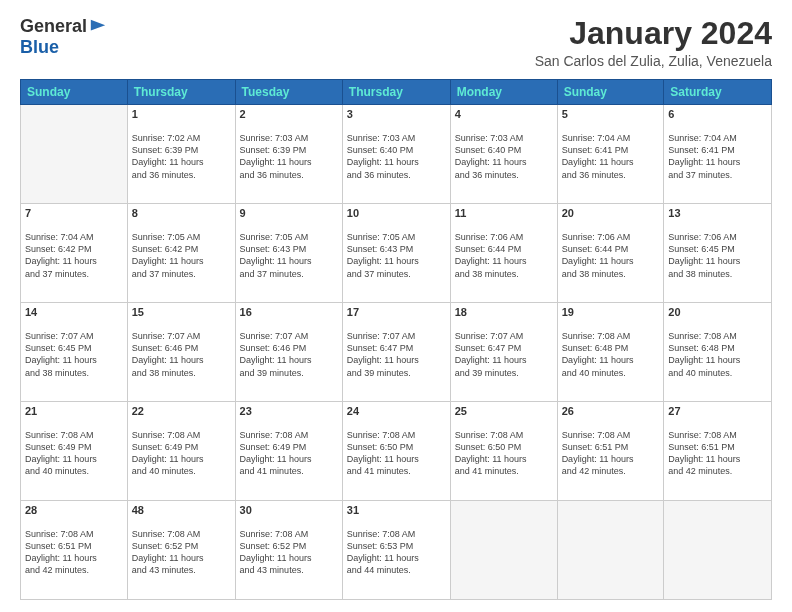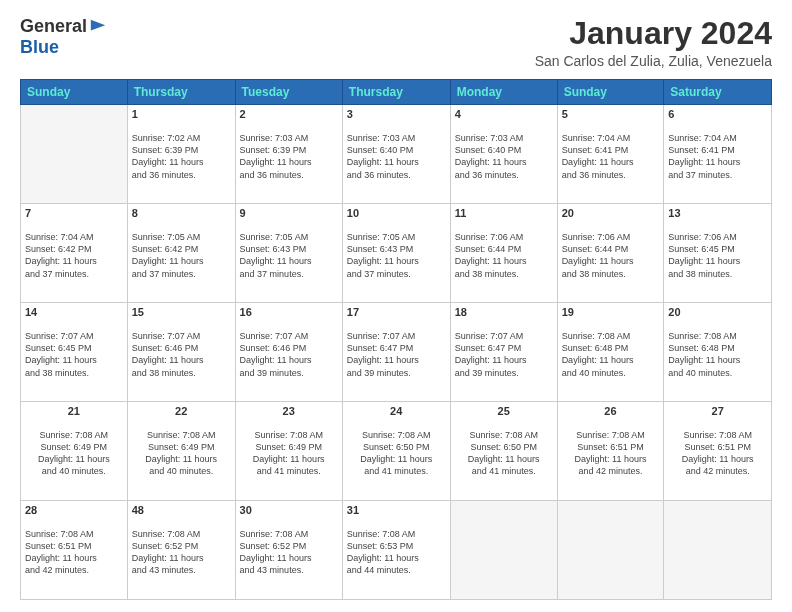--- a/index.html
+++ b/index.html
@@ -278,21 +278,21 @@
 and 40 minutes.</div>
           </td>
           <td>
             <span class="day-number">20</span>
             <div class="cell-text" style="white-space: pre-line;">Sunrise: 7:08 AM
 Sunset: 6:48 PM
 Daylight: 11 hours
 and 40 minutes.</div>
           </td>
         </tr>
-        <tr style="background-color: #000000; text-align: center;">
+        <tr style="background-color: #000000;">
           <td>
             <span class="day-number">21</span>
             <div class="cell-text" style="white-space: pre-line;">Sunrise: 7:08 AM
 Sunset: 6:49 PM
 Daylight: 11 hours
 and 40 minutes.</div>
           </td>
           <td>
             <span class="day-number">22</span>
             <div class="cell-text" style="white-space: pre-line;">Sunrise: 7:08 AM

